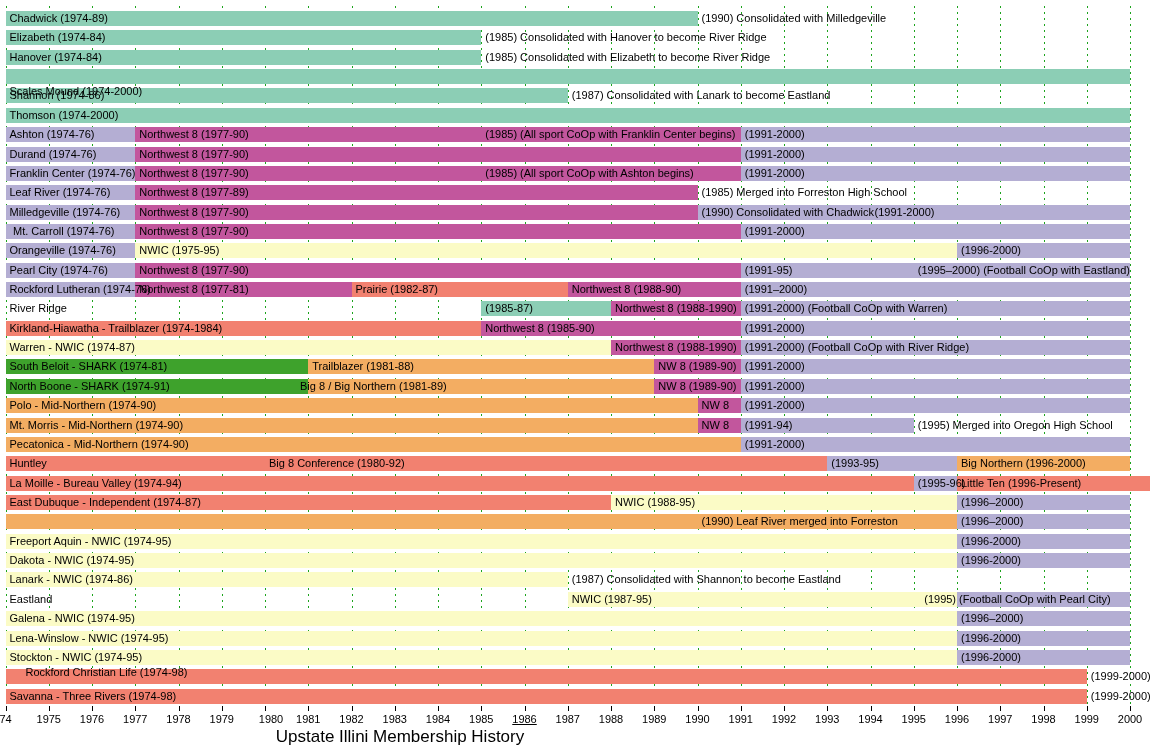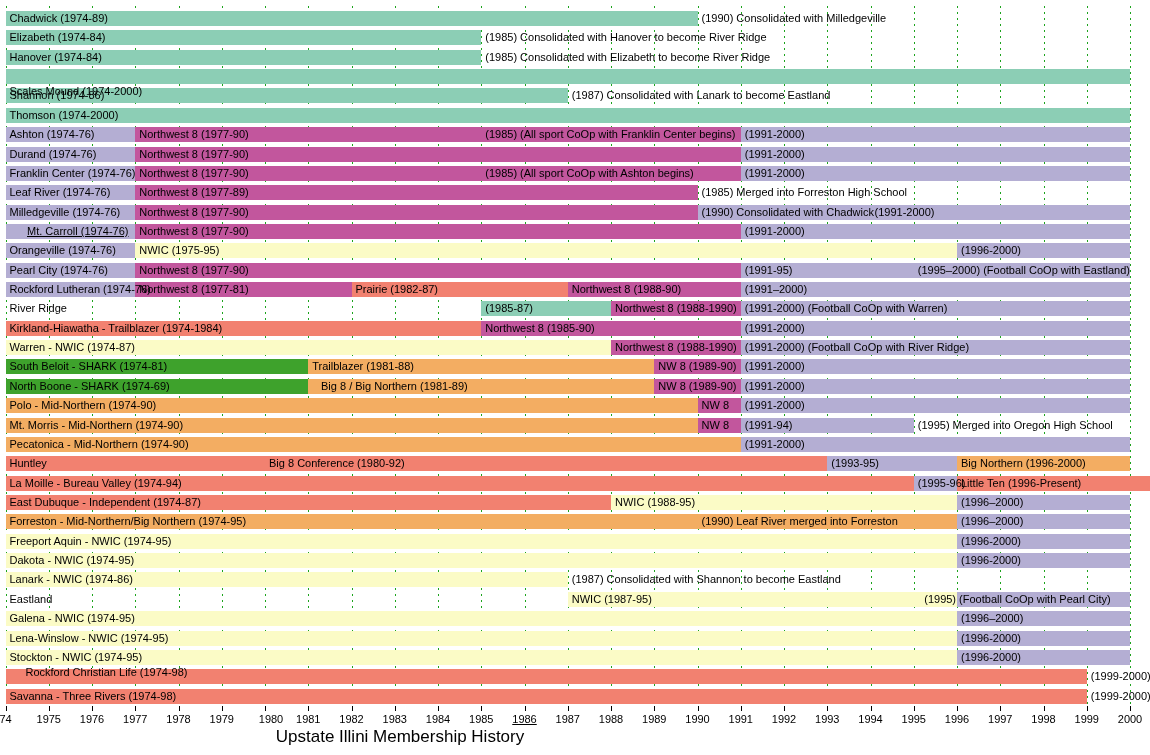--- a/index.html
+++ b/index.html
@@ -145,21 +145,21 @@
       <div class="seg" style="left: 5.5px; width: 129.75px; top: 204.6px; background: rgb(180, 174, 211);"></div>
       <div class="seg" style="left: 135.25px; width: 562.25px; top: 204.6px; background: rgb(194, 86, 157);"></div>
       <div class="seg" style="left: 697.5px; width: 432.5px; top: 204.6px; background: rgb(180, 174, 211);"></div>
       <div class="barlabel" style="left: 9.5px; top: 204.6px;">Milledgeville (1974-76)</div>
       <div class="barlabel" style="left: 139.25px; top: 204.6px;">Northwest 8 (1977-90)</div>
       <div class="barlabel" style="left: 701.5px; top: 204.6px;">(1990) Consolidated with Chadwick</div>
       <div class="barlabel" style="left: 874.5px; top: 204.6px;">(1991-2000)</div>
       <div class="seg" style="left: 5.5px; width: 129.75px; top: 223.96px; background: rgb(180, 174, 211);"></div>
       <div class="seg" style="left: 135.25px; width: 605.5px; top: 223.96px; background: rgb(194, 86, 157);"></div>
       <div class="seg" style="left: 740.75px; width: 389.25px; top: 223.96px; background: rgb(180, 174, 211);"></div>
-      <div class="barlabel" style="left: 27px; top: 223.96px; text-decoration: underline;">Mt. Carroll (1974-76)</div>
+      <div class="barlabel" style="left: 13px; top: 223.96px;">Mt. Carroll (1974-76)</div>
       <div class="barlabel" style="left: 139.25px; top: 223.96px;">Northwest 8 (1977-90)</div>
       <div class="barlabel" style="left: 744.75px; top: 223.96px;">(1991-2000)</div>
       <div class="seg" style="left: 5.5px; width: 129.75px; top: 243.32px; background: rgb(180, 174, 211);"></div>
       <div class="seg" style="left: 135.25px; width: 821.75px; top: 243.32px; background: rgb(251, 251, 198);"></div>
       <div class="seg" style="left: 957px; width: 173px; top: 243.32px; background: rgb(180, 174, 211);"></div>
       <div class="barlabel" style="left: 9.5px; top: 243.32px;">Orangeville (1974-76)</div>
       <div class="barlabel" style="left: 139.25px; top: 243.32px;">NWIC (1975-95)</div>
       <div class="barlabel" style="left: 961px; top: 243.32px;">(1996-2000)</div>
       <div class="seg" style="left: 5.5px; width: 129.75px; top: 262.68px; background: rgb(180, 174, 211);"></div>
       <div class="seg" style="left: 135.25px; width: 605.5px; top: 262.68px; background: rgb(194, 86, 157);"></div>
@@ -203,22 +203,22 @@
       <div class="seg" style="left: 654.25px; width: 86.5px; top: 359.48px; background: rgb(194, 86, 157);"></div>
       <div class="seg" style="left: 740.75px; width: 389.25px; top: 359.48px; background: rgb(180, 174, 211);"></div>
       <div class="barlabel" style="left: 9.5px; top: 359.48px;">South Beloit - SHARK (1974-81)</div>
       <div class="barlabel" style="left: 312.25px; top: 359.48px;">Trailblazer (1981-88)</div>
       <div class="barlabel" style="left: 658.25px; top: 359.48px;">NW 8 (1989-90)</div>
       <div class="barlabel" style="left: 744.75px; top: 359.48px;">(1991-2000)</div>
       <div class="seg" style="left: 5.5px; width: 302.75px; top: 378.84px; background: rgb(62, 162, 44);"></div>
       <div class="seg" style="left: 308.25px; width: 346px; top: 378.84px; background: rgb(243, 173, 98);"></div>
       <div class="seg" style="left: 654.25px; width: 86.5px; top: 378.84px; background: rgb(194, 86, 157);"></div>
       <div class="seg" style="left: 740.75px; width: 389.25px; top: 378.84px; background: rgb(180, 174, 211);"></div>
-      <div class="barlabel" style="left: 9.5px; top: 378.84px;">North Boone - SHARK (1974-69)</div>
-      <div class="barlabel" style="left: 321px; top: 378.84px;">Big 8 / Big Northern (1981-89)</div>
+      <div class="barlabel" style="left: 9.5px; top: 378.84px;">North Boone - SHARK (1974-91)</div>
+      <div class="barlabel" style="left: 300px; top: 378.84px;">Big 8 / Big Northern (1981-89)</div>
       <div class="barlabel" style="left: 658.25px; top: 378.84px;">NW 8 (1989-90)</div>
       <div class="barlabel" style="left: 744.75px; top: 378.84px;">(1991-2000)</div>
       <div class="seg" style="left: 5.5px; width: 692px; top: 398.2px; background: rgb(243, 173, 98);"></div>
       <div class="seg" style="left: 697.5px; width: 43.25px; top: 398.2px; background: rgb(194, 86, 157);"></div>
       <div class="seg" style="left: 740.75px; width: 389.25px; top: 398.2px; background: rgb(180, 174, 211);"></div>
       <div class="barlabel" style="left: 9.5px; top: 398.2px;">Polo - Mid-Northern (1974-90)</div>
       <div class="barlabel" style="left: 701.5px; top: 398.2px;">NW 8</div>
       <div class="barlabel" style="left: 744.75px; top: 398.2px;">(1991-2000)</div>
       <div class="seg" style="left: 5.5px; width: 692px; top: 417.56px; background: rgb(243, 173, 98);"></div>
       <div class="seg" style="left: 697.5px; width: 43.25px; top: 417.56px; background: rgb(194, 86, 157);"></div>
@@ -245,21 +245,20 @@
       <div class="barlabel" style="left: 917.75px; top: 475.64px;">(1995-96)</div>
       <div class="barlabel" style="left: 961px; top: 475.64px;">Little Ten (1996-Present)</div>
       <div class="seg" style="left: 5.5px; width: 605.5px; top: 495px; background: rgb(242, 129, 112);"></div>
       <div class="seg" style="left: 611px; width: 346px; top: 495px; background: rgb(251, 251, 198);"></div>
       <div class="seg" style="left: 957px; width: 173px; top: 495px; background: rgb(180, 174, 211);"></div>
       <div class="barlabel" style="left: 9.5px; top: 495px;">East Dubuque - Independent (1974-87)</div>
       <div class="barlabel" style="left: 615px; top: 495px;">NWIC (1988-95)</div>
       <div class="barlabel" style="left: 961px; top: 495px;">(1996–2000)</div>
       <div class="seg" style="left: 5.5px; width: 951.5px; top: 514.36px; background: rgb(243, 173, 98);"></div>
       <div class="seg" style="left: 957px; width: 173px; top: 514.36px; background: rgb(180, 174, 211);"></div>
-      <div class="barlabel" style="left: 9.5px; top: 514.36px;">Forreston - Mid-Northern/Big Northern (1974-95)</div>
       <div class="barlabel" style="left: 961px; top: 514.36px;">(1996–2000)</div>
       <div class="barlabel" style="left: 701.5px; top: 514.36px;">(1990) Leaf River merged into Forreston</div>
       <div class="seg" style="left: 5.5px; width: 951.5px; top: 533.72px; background: rgb(251, 251, 198);"></div>
       <div class="seg" style="left: 957px; width: 173px; top: 533.72px; background: rgb(180, 174, 211);"></div>
       <div class="barlabel" style="left: 9.5px; top: 533.72px;">Freeport Aquin - NWIC (1974-95)</div>
       <div class="barlabel" style="left: 961px; top: 533.72px;">(1996-2000)</div>
       <div class="seg" style="left: 5.5px; width: 951.5px; top: 553.08px; background: rgb(251, 251, 198);"></div>
       <div class="seg" style="left: 957px; width: 173px; top: 553.08px; background: rgb(180, 174, 211);"></div>
       <div class="barlabel" style="left: 9.5px; top: 553.08px;">Dakota - NWIC (1974-95)</div>
       <div class="barlabel" style="left: 961px; top: 553.08px;">(1996-2000)</div>

